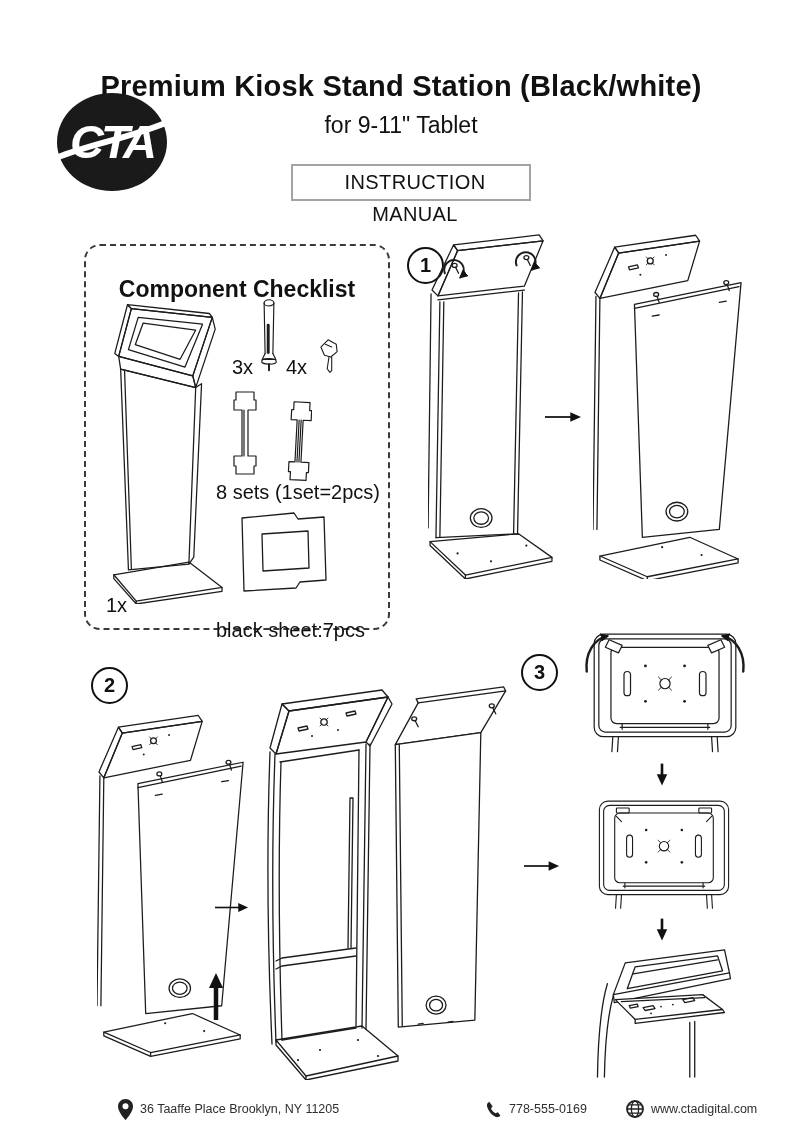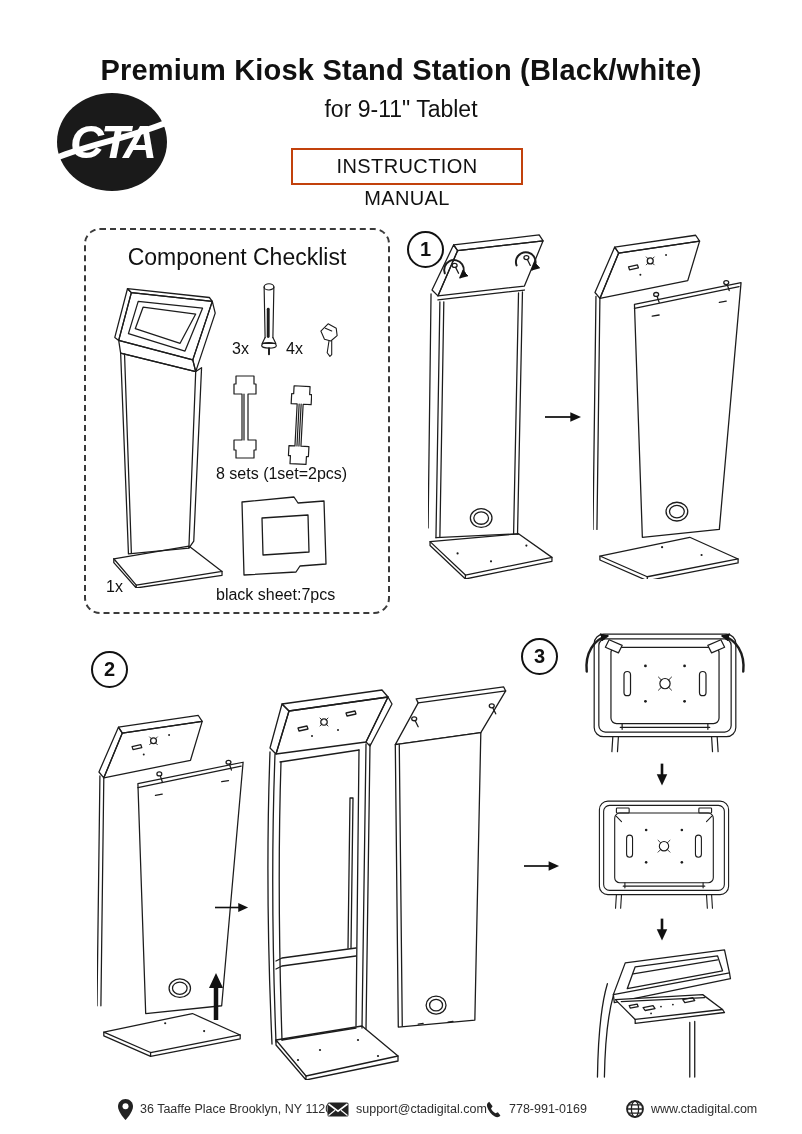--- a/index.html
+++ b/index.html
@@ -1,26 +1,26 @@
 <!DOCTYPE html>
 <html><head>
 <meta charset="utf-8">
 <style>
   html,body{margin:0;padding:0;background:#fff;}
   .page{position:relative;width:802px;height:1134px;background:#fff;overflow:hidden;
         font-family:"Liberation Sans",sans-serif;color:#111;}
-  .abs{position:absolute;}
+  .abs{position:absolute;margin-top:16px;}
   .title{top:54px;left:0;width:802px;text-align:center;font-size:29px;font-weight:700;letter-spacing:0.2px;}
   .subtitle{top:96px;left:0;width:802px;text-align:center;font-size:23px;font-weight:400;}
-  .manual-box{left:291px;top:148px;width:228px;height:33px;border:2px solid #c2410c;
-              text-align:center;font-size:20px;line-height:32px;letter-spacing:0.4px;}
+  .manual-box{left:291px;top:148px;width:228px;height:33px;border:2px solid #a3a3a3;
+              text-align:center;font-size:20px;line-height:32px;letter-spacing:0.4px;padding-left:8px;}
   .model{left:293px;top:189px;font-size:20px;font-weight:700;letter-spacing:0.2px;}
   .cl-box{left:84px;top:228px;width:302px;height:382px;border:2px dashed #3a3a3a;border-radius:16px;}
-  .cl-title{top:14px;left:0;width:100%;text-align:center;font-size:23px;font-weight:400;}
-  .lbl{position:absolute;font-size:16px;color:#111;white-space:nowrap;}
+  .cl-title{top:14px;left:0;width:100%;text-align:center;font-size:23px;font-weight:700;}
+  .lbl{position:absolute;font-size:20px;color:#111;white-space:nowrap;}
   .lbl.center{text-align:left;}
   .stepnum{width:33px;height:33px;border:2.2px solid #111;border-radius:50%;background:#fff;
            display:flex;align-items:center;justify-content:center;font-size:20px;font-weight:700;}
   svg.art{position:absolute;overflow:visible;}
   .footer-group{position:absolute;top:1096px;height:26px;display:flex;align-items:center;gap:7px;}
   .footer-text{font-size:12.5px;color:#2e2e2e;white-space:nowrap;}
   .logo-wrap{left:56px;top:92px;width:112px;height:100px;}
 </style>
 </head>
 <body>
@@ -299,21 +299,21 @@
         <use href="#bracket-a"></use>
       </svg>
     <svg class="art" style="left:198px;top:152px;width:28px;height:88px">
         <use href="#bracket-b"></use>
       </svg>
     <div class="lbl center" style="left:130px;top:235px;width:172px">8 sets (1set=2pcs)</div>
 
     <svg class="art" style="left:152px;top:262px;width:92px;height:88px">
         <use href="#black-sheet"></use>
       </svg>
-    <div class="lbl center" style="left:130px;top:356px;width:172px">black sheet:7pcs</div>
+    <div class="lbl center" style="left:130px;top:373px;width:172px">black sheet:7pcs</div>
   </div>
 
   <div class="abs stepnum" style="left:407px;top:231px">
     <span>1</span>
   </div>
   <svg class="art" style="left:428px;top:233px;width:126px;height:346px">
       <use href="#kiosk-rear-locked"></use>
     </svg>
   <svg class="art" style="left:545px;top:411px;width:37px;height:12px">
       <use href="#arrow-right"></use>
@@ -364,34 +364,26 @@
     </svg>
 
   <div class="footer-group" style="left:118px">
     <svg width="15" height="21" viewBox="0 0 15 21">
       <path d="M7.5,0 C3.3,0 0,3.3 0,7.4 C0,13 7.5,21 7.5,21 C7.5,21 15,13 15,7.4 C15,3.3 11.7,0 7.5,0 Z" fill="#222"></path>
       <circle cx="7.5" cy="7.2" r="3" fill="#fff"></circle>
     </svg>
     <span class="footer-text">36 Taaffe Place Brooklyn, NY 11205</span>
   </div>
 
-  <div class="footer-group" style="left:327px">
-    <svg width="22" height="15" viewBox="0 0 22 15">
-      <rect x="0.5" y="0.5" width="21" height="14" rx="1.5" fill="#222"></rect>
-      <path d="M1.5,2 L11,9.2 L20.5,2" stroke="#fff" stroke-width="1.6" fill="none"></path>
-      <path d="M1.5,13.5 L8,8.2 M20.5,13.5 L14,8.2" stroke="#fff" stroke-width="1.1" fill="none"></path>
-    </svg>
-    <span class="footer-text">support@ctadigital.com</span>
-  </div>
 
   <div class="footer-group" style="left:486px">
     <svg width="16" height="17" viewBox="0 0 16 17">
       <path d="M3.2,0.8 C1.4,1.8 0.4,3.6 1.2,6 C2.4,9.8 5.2,13.4 8.8,15.5 C11,16.8 13.2,16.2 14.4,14.5 L11.9,11.3 L9.4,12.3 C7.5,11.2 5.9,9.5 5,7.5 L6.6,5.2 Z" fill="#222"></path>
     </svg>
-    <span class="footer-text">778-991-0169</span>
+    <span class="footer-text">778-555-0169</span>
   </div>
 
   <div class="footer-group" style="left:626px">
     <svg width="18" height="18" viewBox="0 0 18 18">
       <circle cx="9" cy="9" r="8" fill="none" stroke="#222" stroke-width="1.8"></circle>
       <ellipse cx="9" cy="9" rx="3.6" ry="8" fill="none" stroke="#222" stroke-width="1.3"></ellipse>
       <path d="M1,9 H17 M2.3,4.8 H15.7 M2.3,13.2 H15.7" stroke="#222" stroke-width="1.3" fill="none"></path>
     </svg>
     <span class="footer-text">www.ctadigital.com</span>
   </div>

